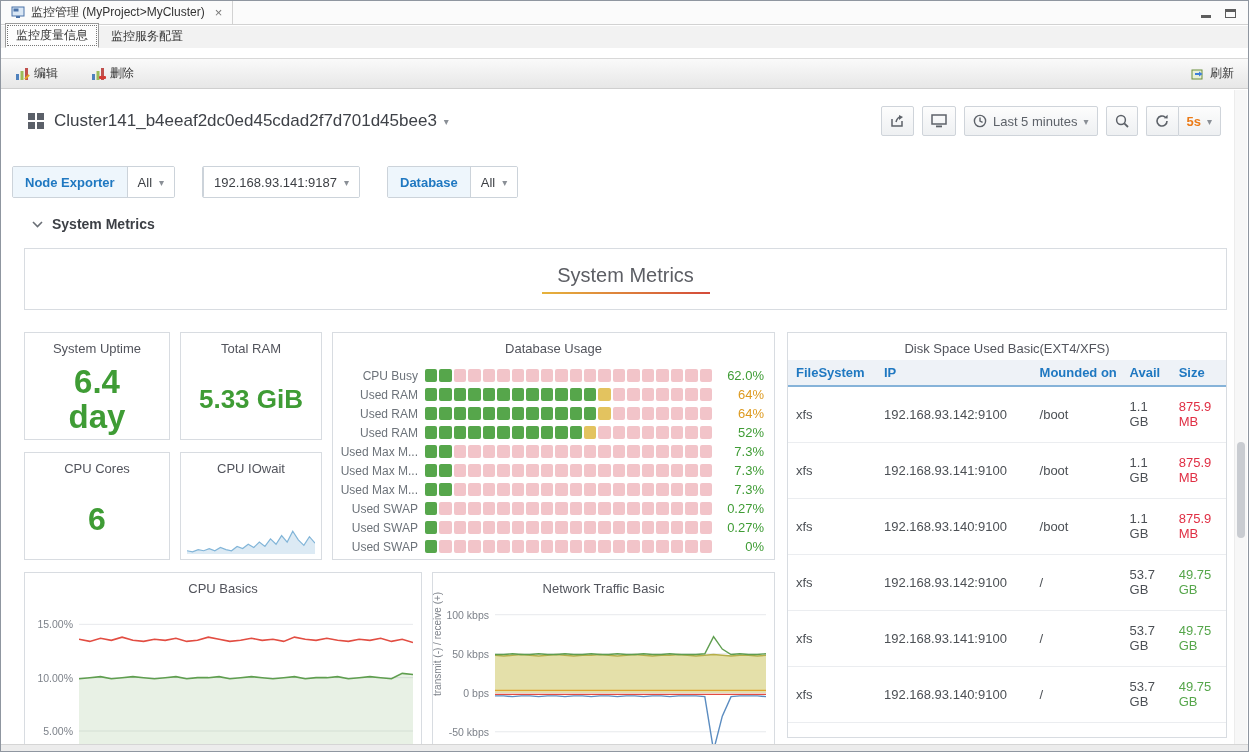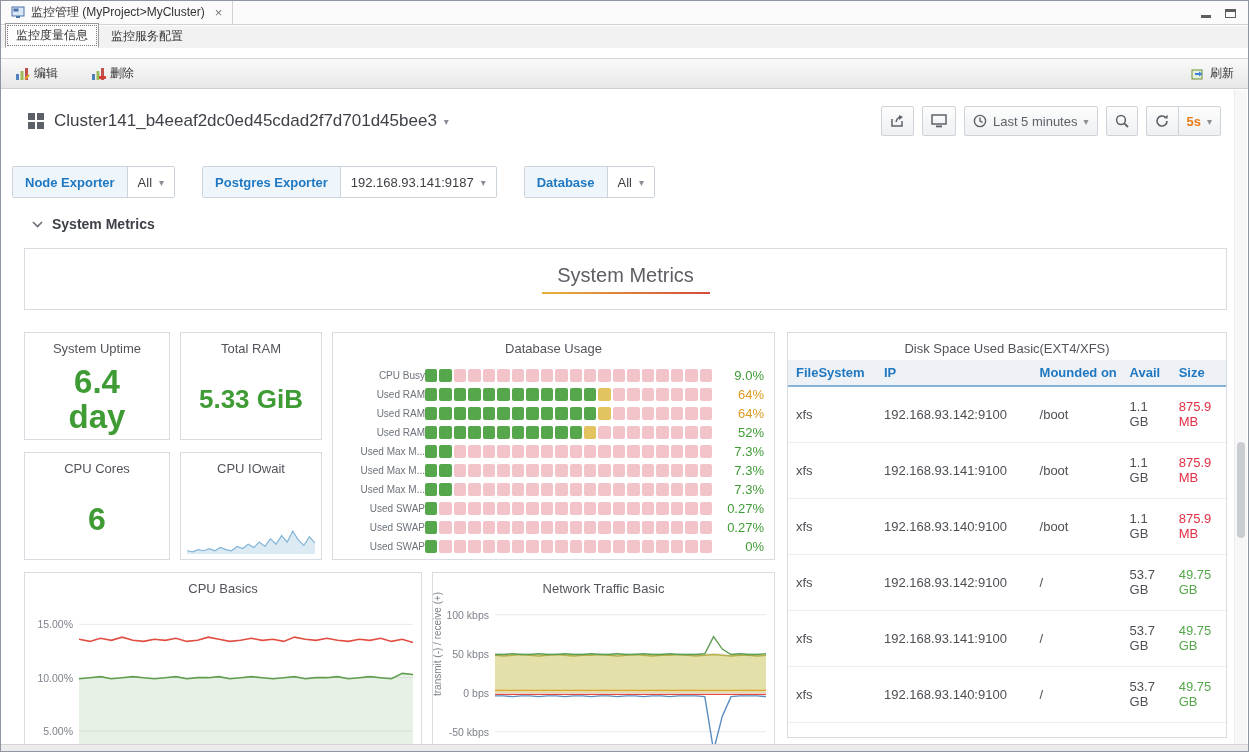--- a/index.html
+++ b/index.html
@@ -65,21 +65,21 @@
   #p-cores .stat-value { font-size:32px; }
   #p-iowait { left:178px; top:362px; width:142px; height:108px; }
   #p-iowait .stat-value { font-size:26px; padding-bottom:22px; }
   .spark { position:absolute; left:6px; right:6px; bottom:5px; height:26px; }
   .spark svg { width:100%; height:100%; }
 
   
   #p-resources { left:330px; top:242px; width:443px; height:228px; }
   .heatmap { padding:6px 10px 4px 6px; }
   .hm-row { display:flex; align-items:center; height:19px; }
-  .hm-label { width:86px; font-size:10px; color:#6d737a; text-align:right; white-space:nowrap; overflow:hidden; flex:none; }
+  .hm-label { width:86px; font-size:12px; color:#6d737a; text-align:right; padding-right:7px; white-space:nowrap; overflow:hidden; flex:none; }
   .hm-cells { flex:1; display:flex; gap:2px; }
   .hm-cells i { flex:1; height:13px; border-radius:2px; }
   .hm-value { width:52px; font-size:13px; text-align:right; flex:none; }
 
   
   #p-disk { left:785px; top:242px; width:440px; height:406px; overflow:hidden; }
   .disk-table { width:100%; border-collapse:collapse; table-layout:fixed; font-size:13px; }
   .disk-table th { background:#eef2f7; color:#1f78c1; text-align:left; font-size:13px; padding:5px 8px; border-bottom:2px solid #86b3d9; cursor:pointer; white-space:nowrap; overflow:hidden; }
   .disk-table td { padding:6px 8px; color:#4c5055; border-bottom:1px solid #ebedf0; vertical-align:middle; word-wrap:break-word; height:56px; }
   .col-fs { width:86px; } .col-ip { width:152px; } .col-mnt { width:88px; } .col-av { width:48px; } .col-sz { width:54px; }
@@ -211,21 +211,20 @@
 
     <div class="variables">
       <span class="var-group">
         <span class="var-label">Node Exporter</span>
         <span class="var-value">
             <span>All</span>
             <span class="caret">▾</span>
           </span>
       </span>
       <span class="var-group">
-        <span class="var-label">Postgres Exporter</span>
         <span class="var-value">
             <span>192.168.93.141:9187</span>
             <span class="caret">▾</span>
           </span>
       </span>
       <span class="var-group">
         <span class="var-label">Database</span>
         <span class="var-value">
             <span>All</span>
             <span class="caret">▾</span>
@@ -287,21 +286,21 @@
               <i style="background: rgb(242, 196, 201);"></i>
               <i style="background: rgb(242, 196, 201);"></i>
               <i style="background: rgb(242, 196, 201);"></i>
               <i style="background: rgb(242, 196, 201);"></i>
               <i style="background: rgb(242, 196, 201);"></i>
               <i style="background: rgb(242, 196, 201);"></i>
               <i style="background: rgb(242, 196, 201);"></i>
               <i style="background: rgb(242, 196, 201);"></i>
               <i style="background: rgb(242, 196, 201);"></i>
             </span>
-            <span class="hm-value" style="color: rgb(63, 156, 53);">9.0%</span>
+            <span class="hm-value" style="color: rgb(63, 156, 53);">62.0%</span>
           </div>
           <div class="hm-row">
             <span class="hm-label">Used RAM</span>
             <span class="hm-cells">
               <i style="background: rgb(86, 166, 75);"></i>
               <i style="background: rgb(86, 166, 75);"></i>
               <i style="background: rgb(86, 166, 75);"></i>
               <i style="background: rgb(86, 166, 75);"></i>
               <i style="background: rgb(86, 166, 75);"></i>
               <i style="background: rgb(86, 166, 75);"></i>

